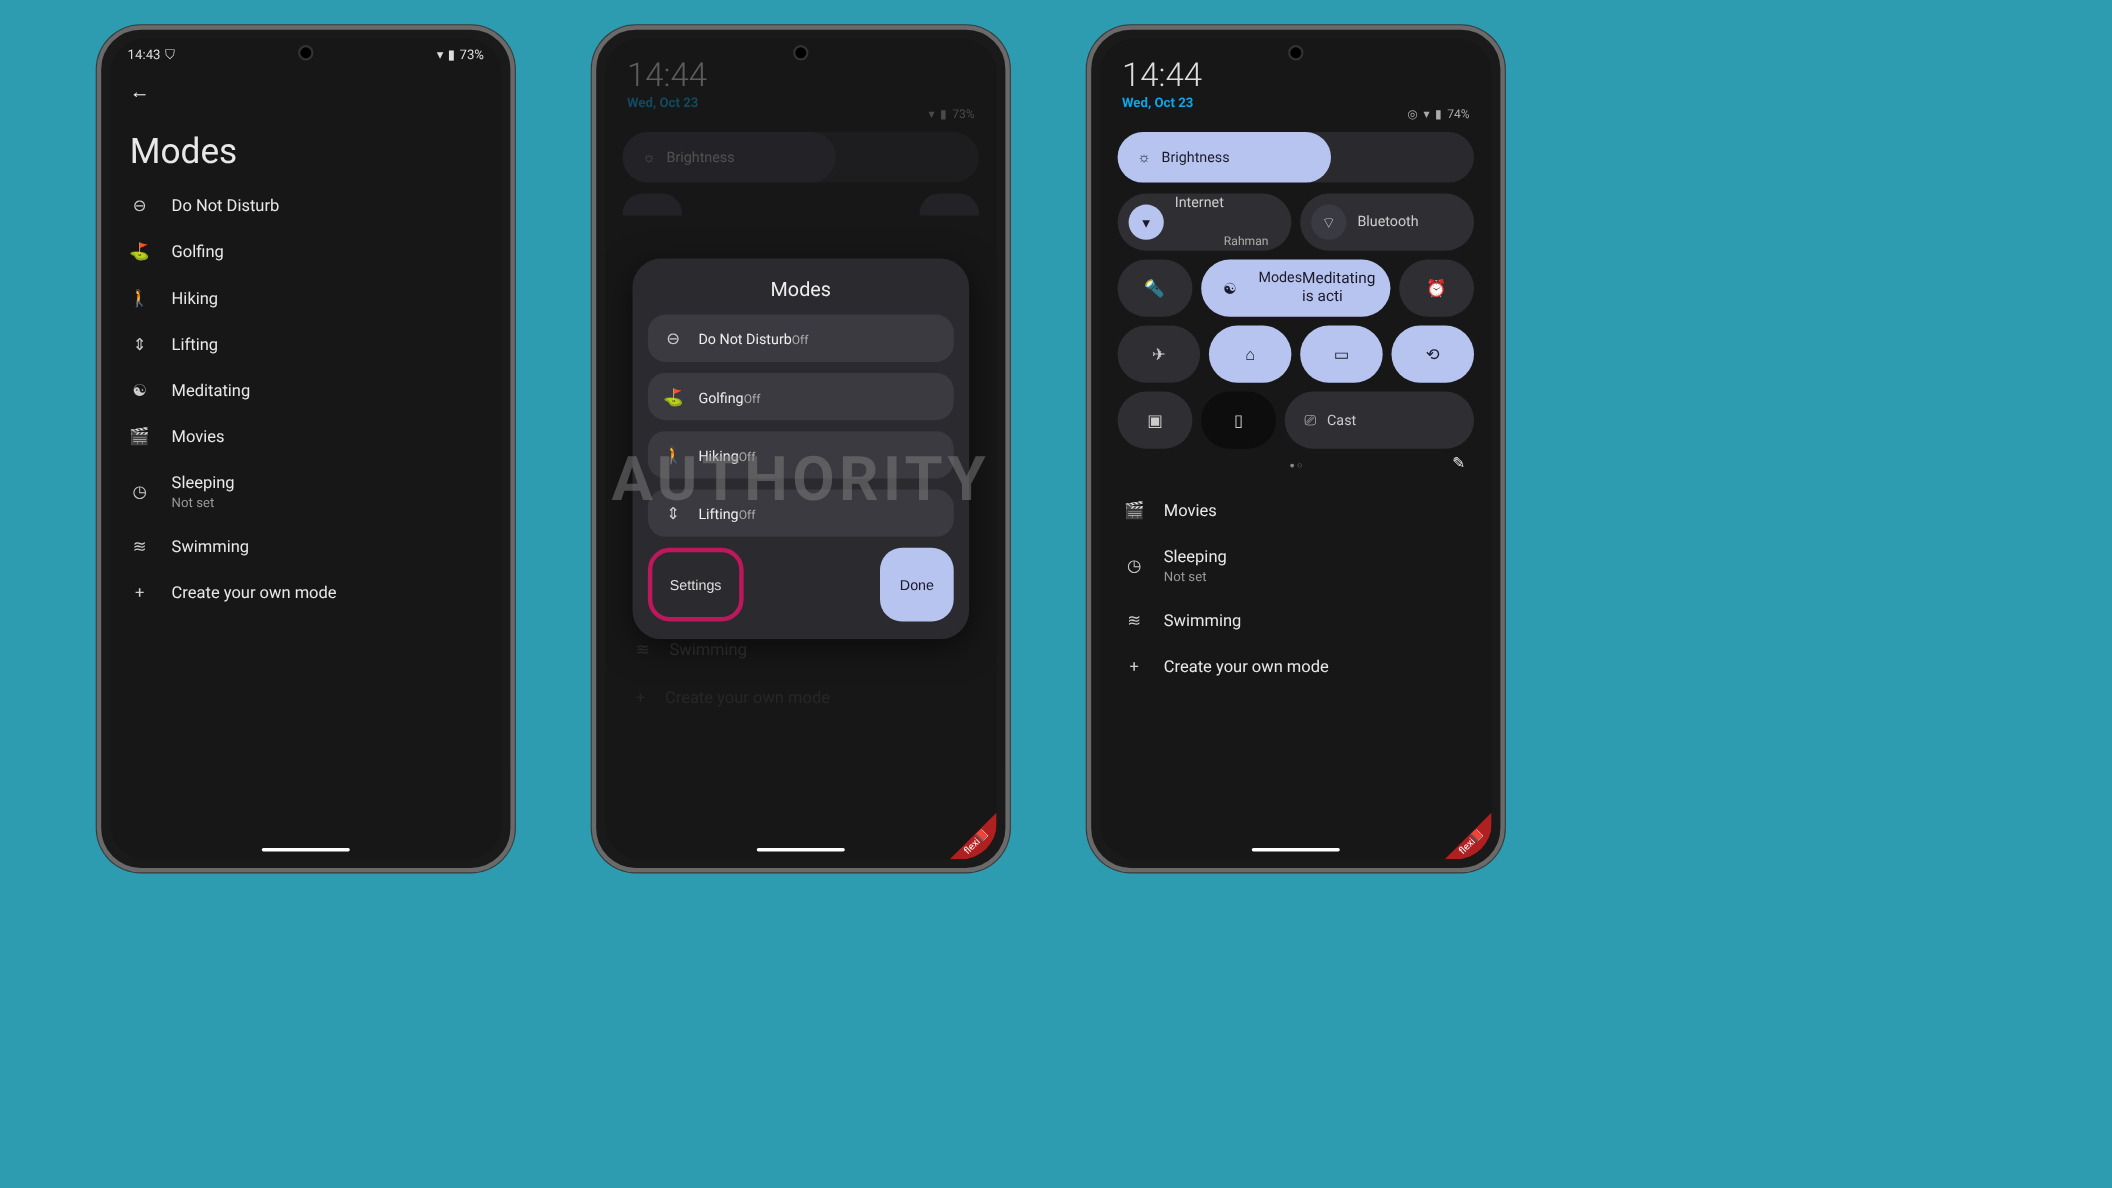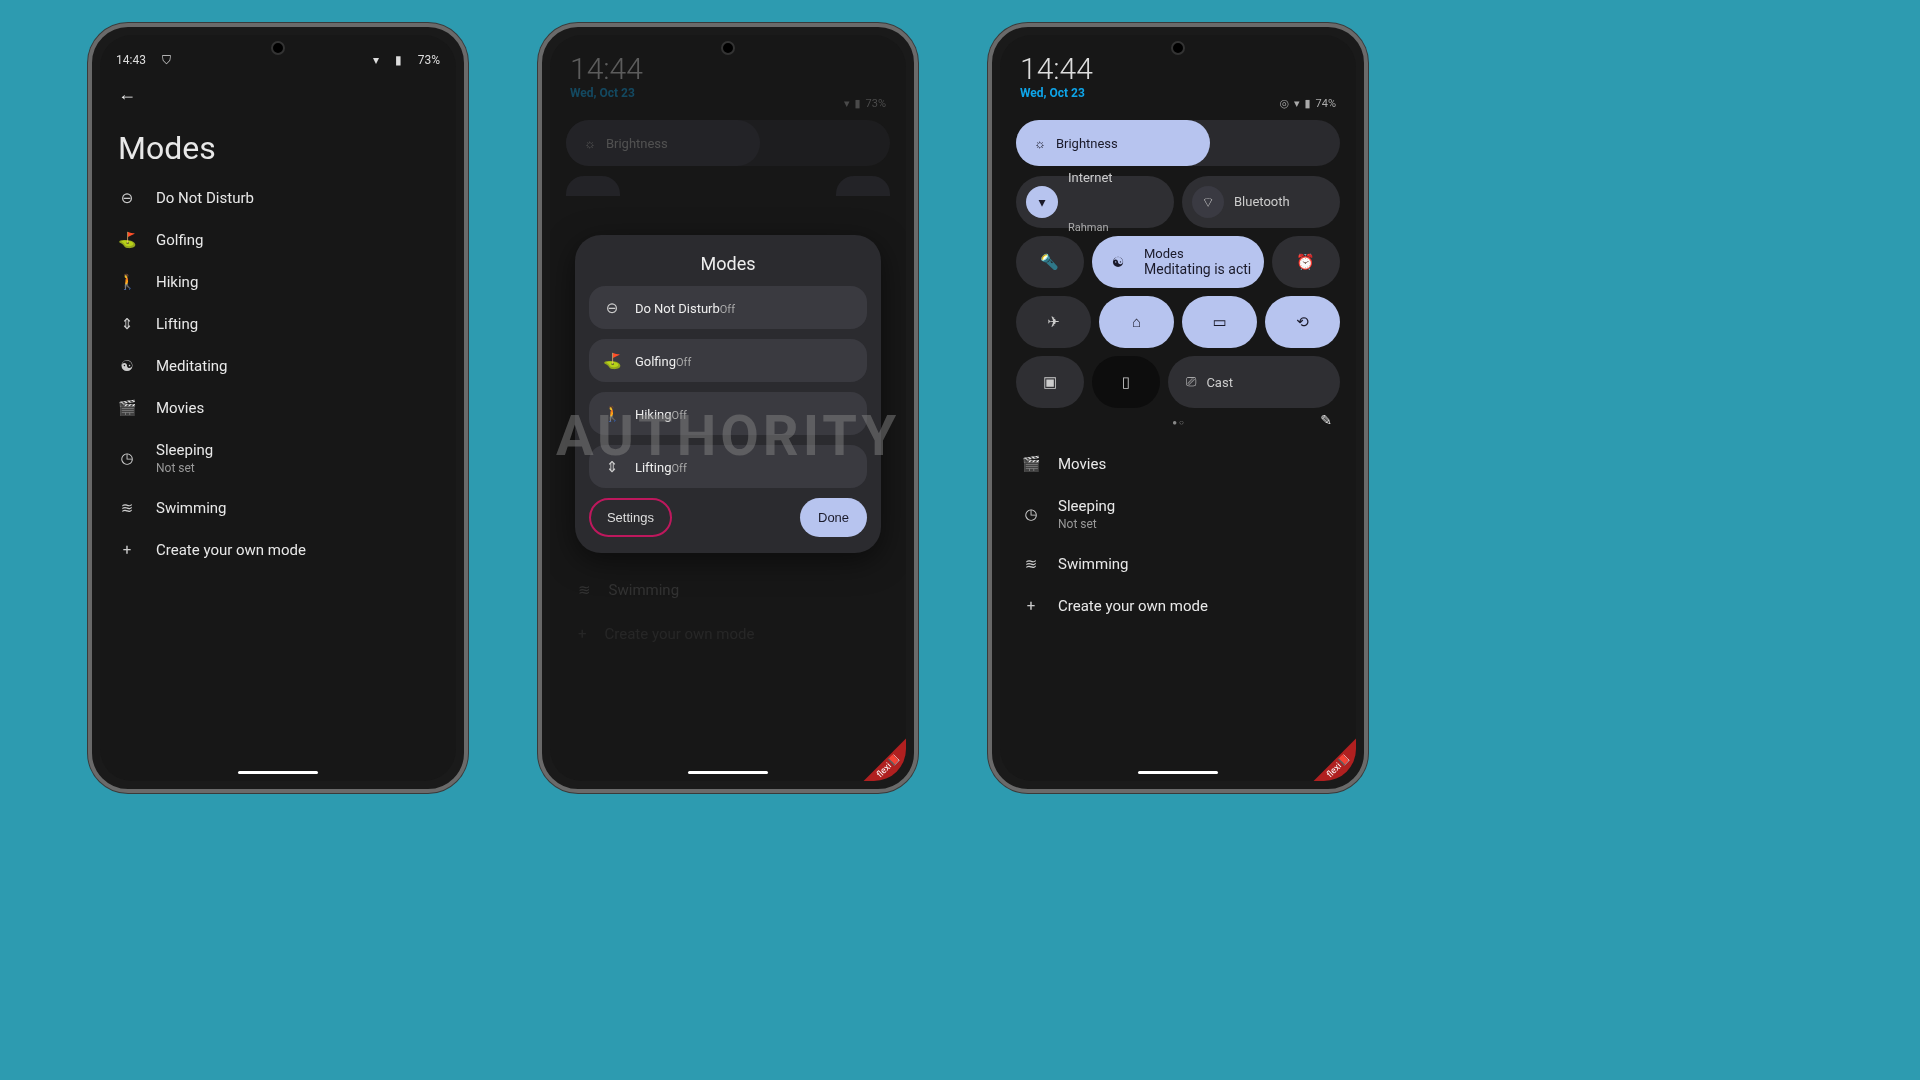--- a/index.html
+++ b/index.html
@@ -51,21 +51,21 @@
     flex-direction: column;
   }
   .status-bar {
     display: flex;
     justify-content: space-between;
     align-items: center;
     padding: 8px 16px 4px;
     font-size: 12px;
     color: #ddd;
   }
-  .status-left, .status-right { display: flex; align-items: center; gap: 16px; margin-top: 10px; }
+  .status-left, .status-right { display: flex; align-items: center; gap: 4px; }
   .nav-indicator {
     position: absolute;
     bottom: 7px;
     left: 50%;
     transform: translateX(-50%);
     width: 80px;
     height: 3px;
     background: #fff;
     border-radius: 2px;
   }
@@ -88,36 +88,36 @@
   .brightness-pill { margin: 10px 16px 10px; height: 46px; background: #2a2a2e; border-radius: 23px; display:flex; align-items:center; position:relative;}
   .brightness-fill { position:absolute; left:0; top:0; bottom:0; border-radius:23px; display:flex; align-items:center; gap:10px; padding-left:18px; font-size:13px;}
   .p2 .brightness-fill { width: 60%; background:#3a3a46; color:#bbb;}
   .p3 .brightness-fill { width: 60%; background:#b7c4ef; color:#1a1a2a;}
   .dim { opacity: 0.35; }
   .tile-row { display:flex; gap:8px; padding: 0 16px 8px;}
   .tile { flex:1; height: 52px; border-radius:26px; background:#2f2f33; display:flex; align-items:center; justify-content:center; font-size:15px; color:#ccc;}
   .tile.active { background:#b7c4ef; color:#1a1a2a;}
   .tile.dark { background:#0d0d0d;}
   .tile.wide { justify-content:flex-start; gap:10px; padding-left:10px; font-size:13px;}
-  .tile .tcol { display:flex; flex-direction:column; line-height:1.2; overflow:hidden;}
+  .tile .tcol { display:flex; flex-direction:row; line-height:1.2; overflow:hidden;}
   .tile .circ { width:32px; height:32px; border-radius:50%; display:flex; align-items:center; justify-content:center; background:#b7c4ef; color:#1a1a2a; font-size:14px; flex-shrink:0;}
   .tile .circ.off { background:#3a3a42; color:#ccc;}
   .pager { text-align:center; color:#888; font-size:8px; padding:2px 0 6px; position:relative;}
   .edit-btn { position:absolute; right:24px; top:-4px; color:#eee; font-size:14px;}
 
   
   .overlay { position:absolute; inset:0; display:flex; align-items:flex-start; justify-content:center; padding-top:200px;}
   .dialog { width: 86%; background: #2b2b2f; border-radius: 26px; padding: 18px 14px 16px; box-shadow: 0 8px 30px rgba(0,0,0,0.5); position:relative; z-index:5;}
   .dialog-title { text-align:center; font-size:18px; color:#eee; margin-bottom:12px;}
   .dlg-item { background:#3a3a40; border-radius:16px; padding:12px 14px; margin-bottom:10px; display:flex; align-items:center; gap:14px;}
   .dlg-item .ic { font-size:15px; color:#ccc; width:18px; text-align:center;}
   .dlg-item .lbl { font-size:13px; color:#eee; }
   .dlg-item .sub { font-size:11px; color:#aaa;}
   .dlg-actions { display:flex; justify-content:space-between; margin-top:6px;}
-  .btn-outline { border:2px solid #be185d; border-radius:20px; padding:10px 16px; font-size:13px; color:#ddd; background:transparent;}
+  .btn-outline { border:4px solid #be185d; border-radius:20px; padding:22px 16px; font-size:13px; color:#ddd; background:transparent;}
   .btn-primary { background:#b7c4ef; color:#1a1a2a; border:none; border-radius:20px; padding:6px 18px; font-size:13px;}
 
   .swimming-behind { position:absolute; left:28px; top:546px; color:#666; font-size:15px; display:flex; gap:18px; align-items:center;}
   .create-behind { position:absolute; left:28px; top:590px; color:#444; font-size:15px; display:flex; gap:18px; align-items:center;}
 
   .flexi-tag { position:absolute; bottom:0; right:0; width:60px; height:60px; overflow:hidden;}
   .flexi-tag::before { content:""; position:absolute; right:-30px; bottom:-30px; width:60px; height:60px; background:#b02020; transform:rotate(45deg);}
   .flexi-tag span { position:absolute; right:4px; bottom:10px; transform:rotate(-45deg); font-size:9px; color:#fff;}
 
   .watermark {

